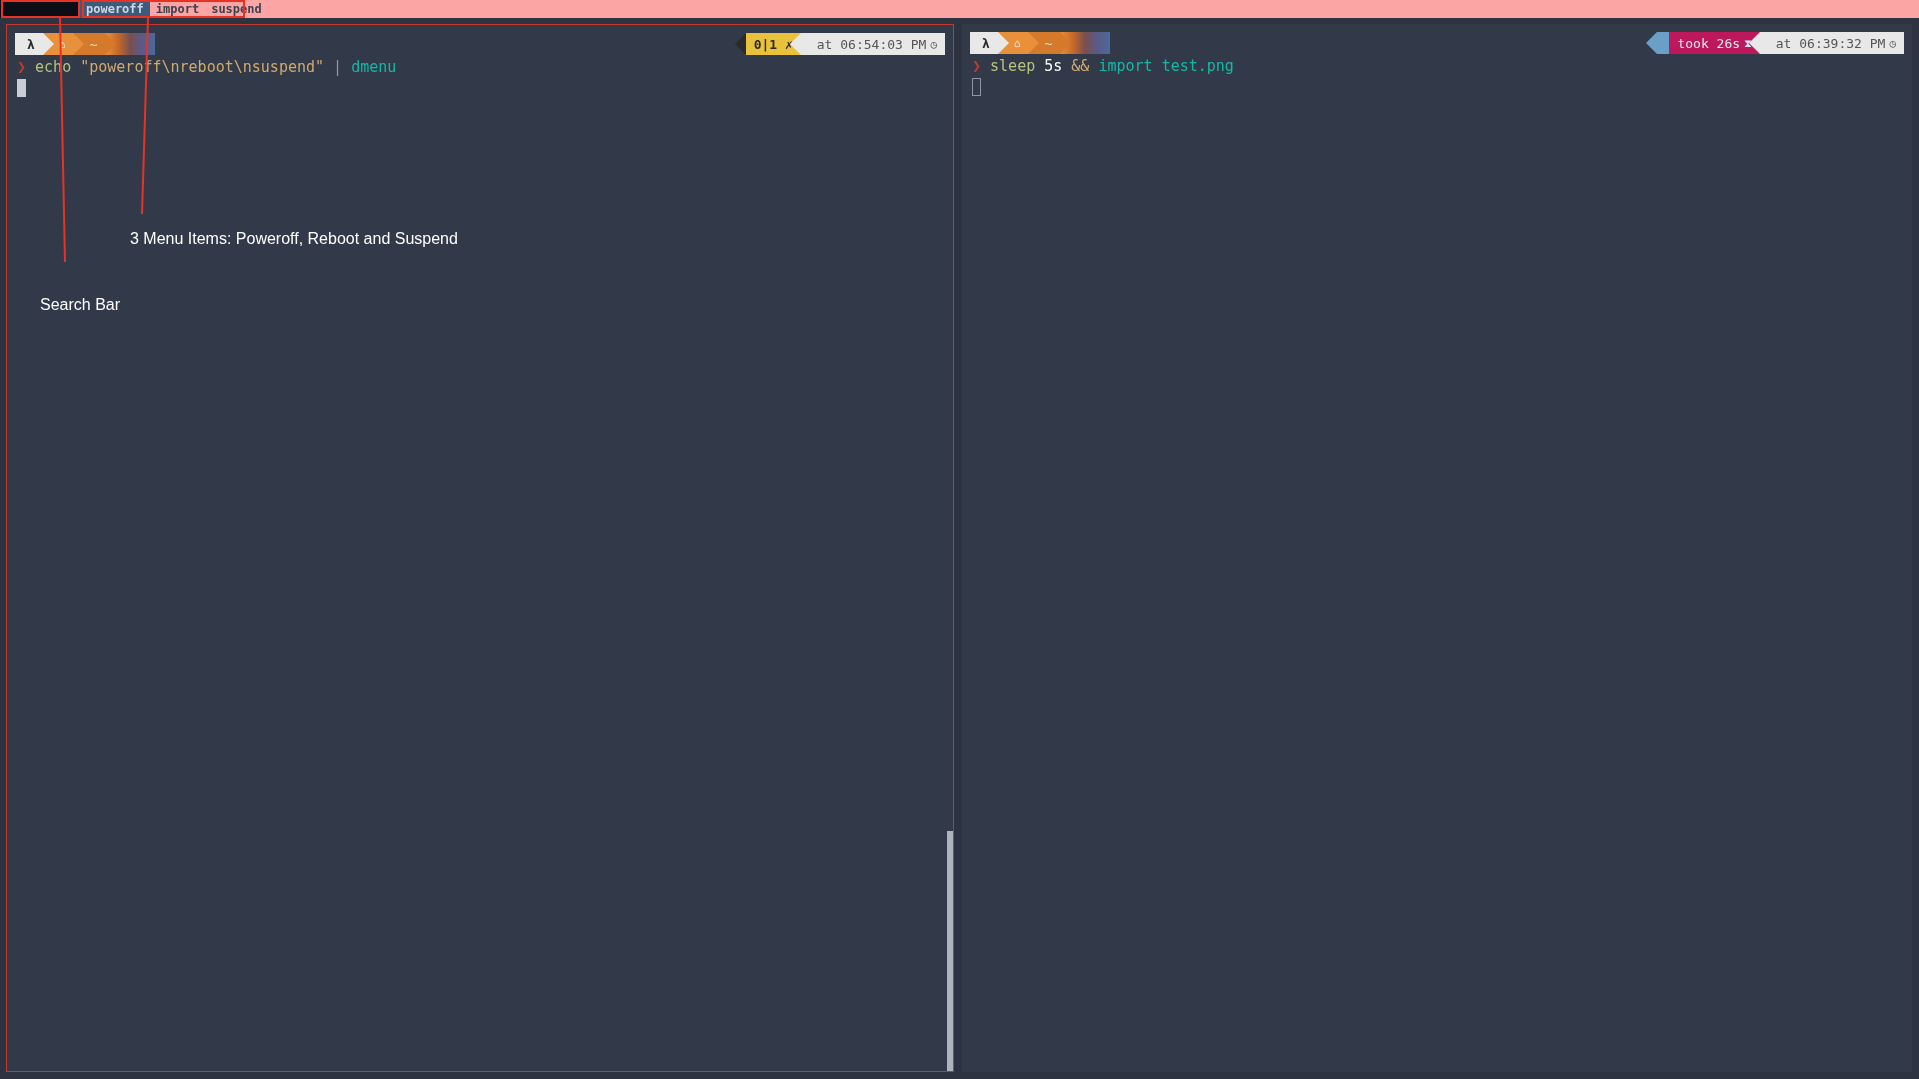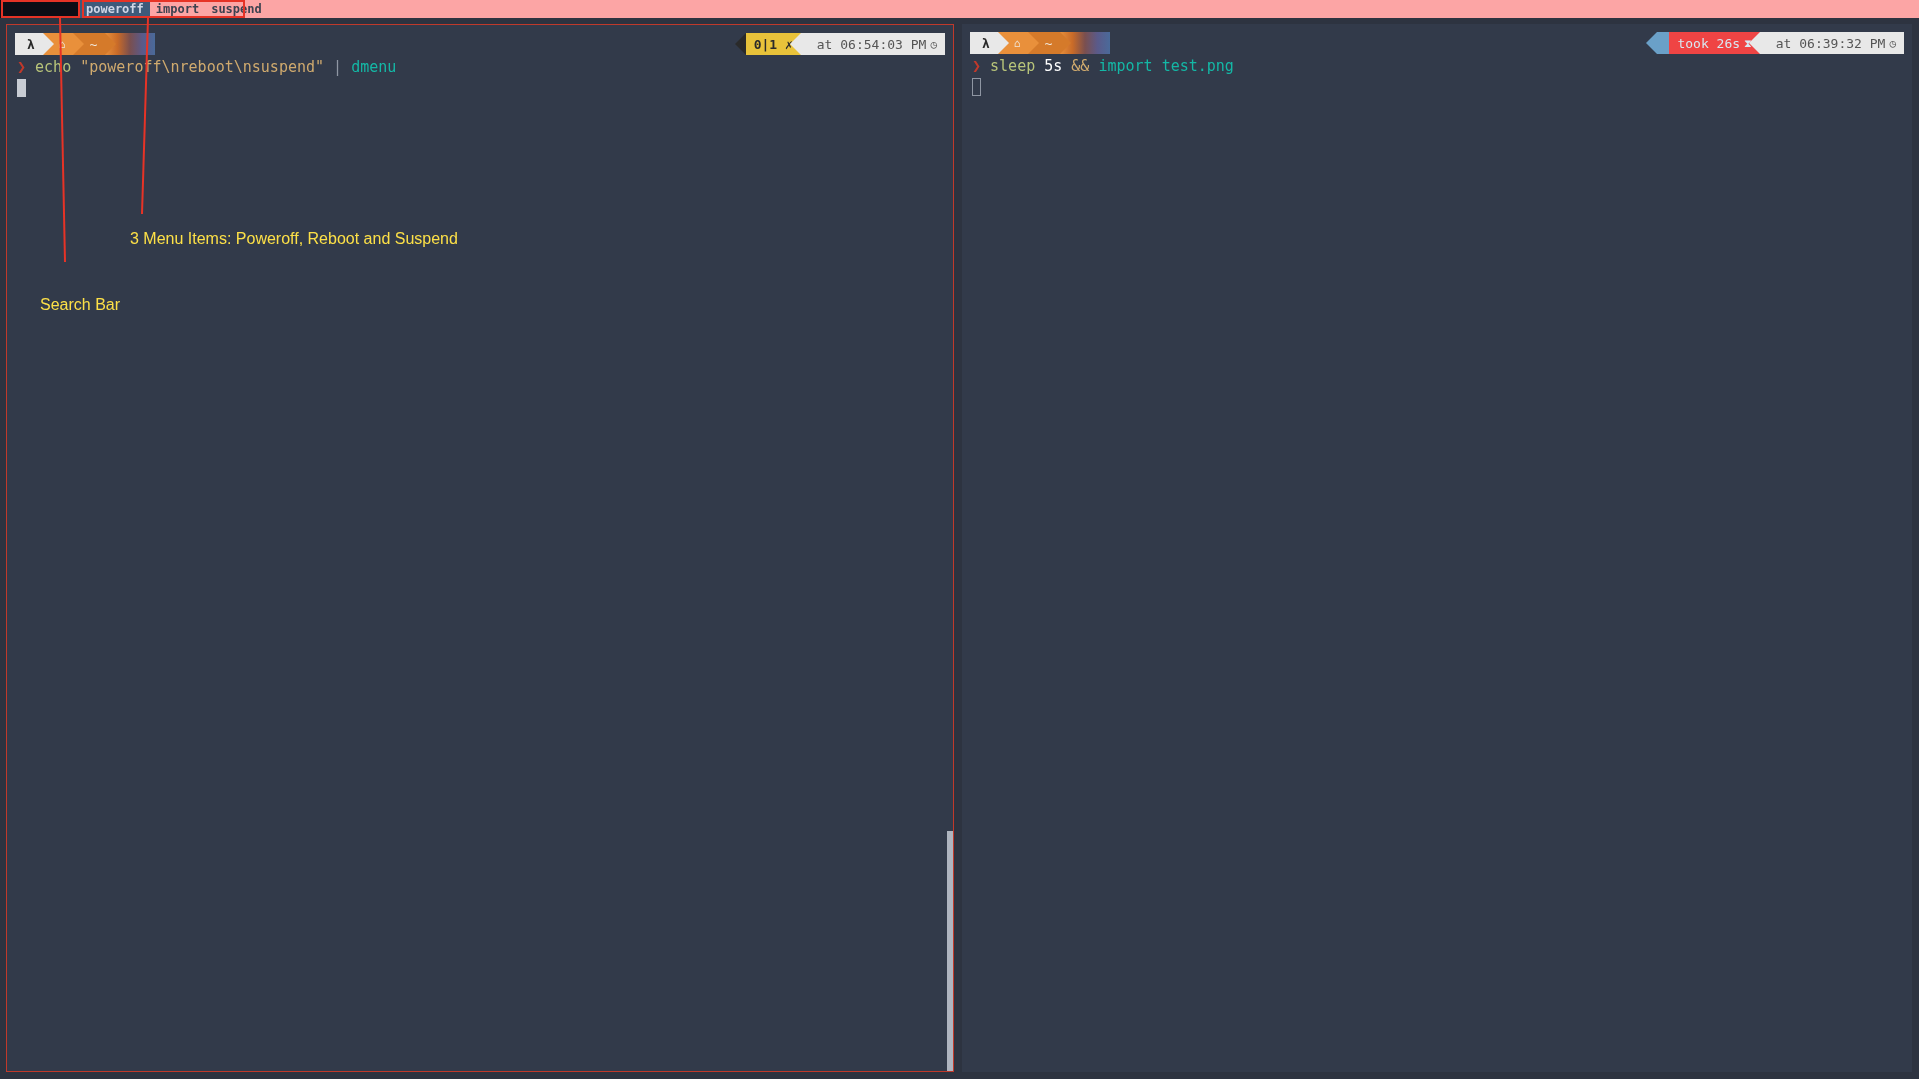--- a/index.html
+++ b/index.html
@@ -49,21 +49,21 @@
   svg.annotations {
     position: absolute;
     top: 0; left: 0;
     width: 1919px;
     height: 1079px;
     pointer-events: none;
     z-index: 30;
   }
   .anno-label {
     position: absolute;
-    color: #fde047;
+    color: #ffffff;
     font-family: "Helvetica Neue", Arial, sans-serif;
     font-size: 16px;
     font-weight: 500;
     z-index: 31;
   }
   
   .pane {
     position: absolute;
     background: #323a4a;
   }
@@ -102,21 +102,21 @@
   }
   .seg-white { background: #e8e8e8; color: #555; }
   .seg-orange { background: #e9903b; color: #fff4e6; }
   .seg-orange2 { background: #d57a2a; color: #fff4e6; }
   .seg-gradient {
     width: 50px;
     background: linear-gradient(90deg,#e9903b 0%, #c96b28 25%, #7a4f4f 50%, #5a5a8a 75%, #4a6a9a 100%);
   }
   .seg-yellow { background: #e8c23a; color: #2a2a2a; font-weight: bold; }
   .seg-blue1 { background: #6aa0c8; }
-  .seg-blue2 { background: #ef4444; color: #d8e8f2; }
+  .seg-blue2 { background: #be185d; color: #d8e8f2; }
   .arrow-r::after {
     content: "";
     position: absolute;
     right: -11px; top: 0;
     border-top: 11px solid transparent;
     border-bottom: 11px solid transparent;
     border-left: 11px solid;
     border-left-color: inherit;
     z-index: 1;
   }

